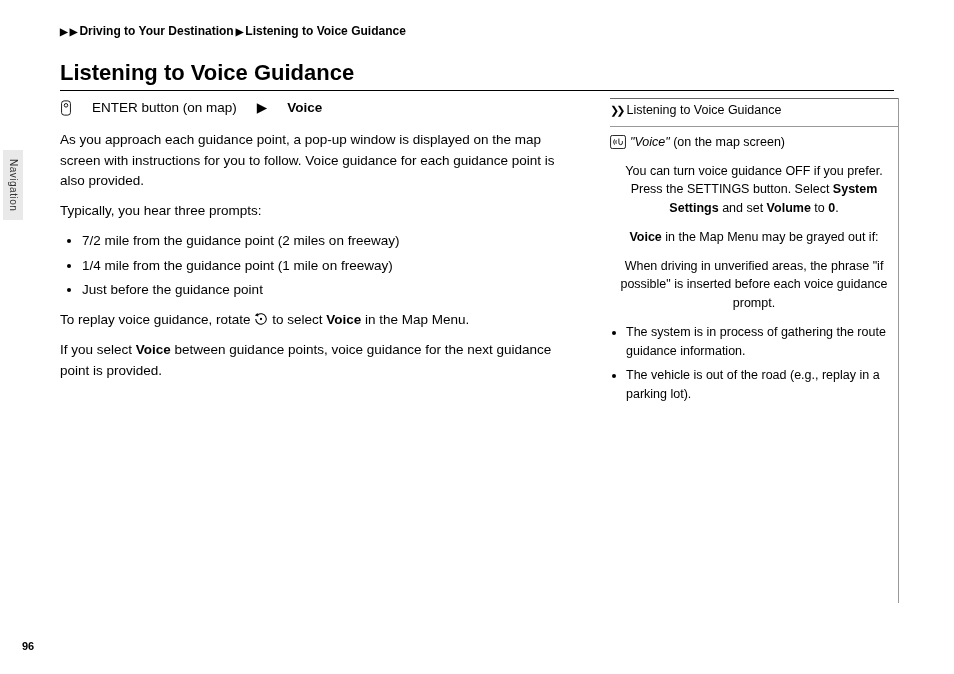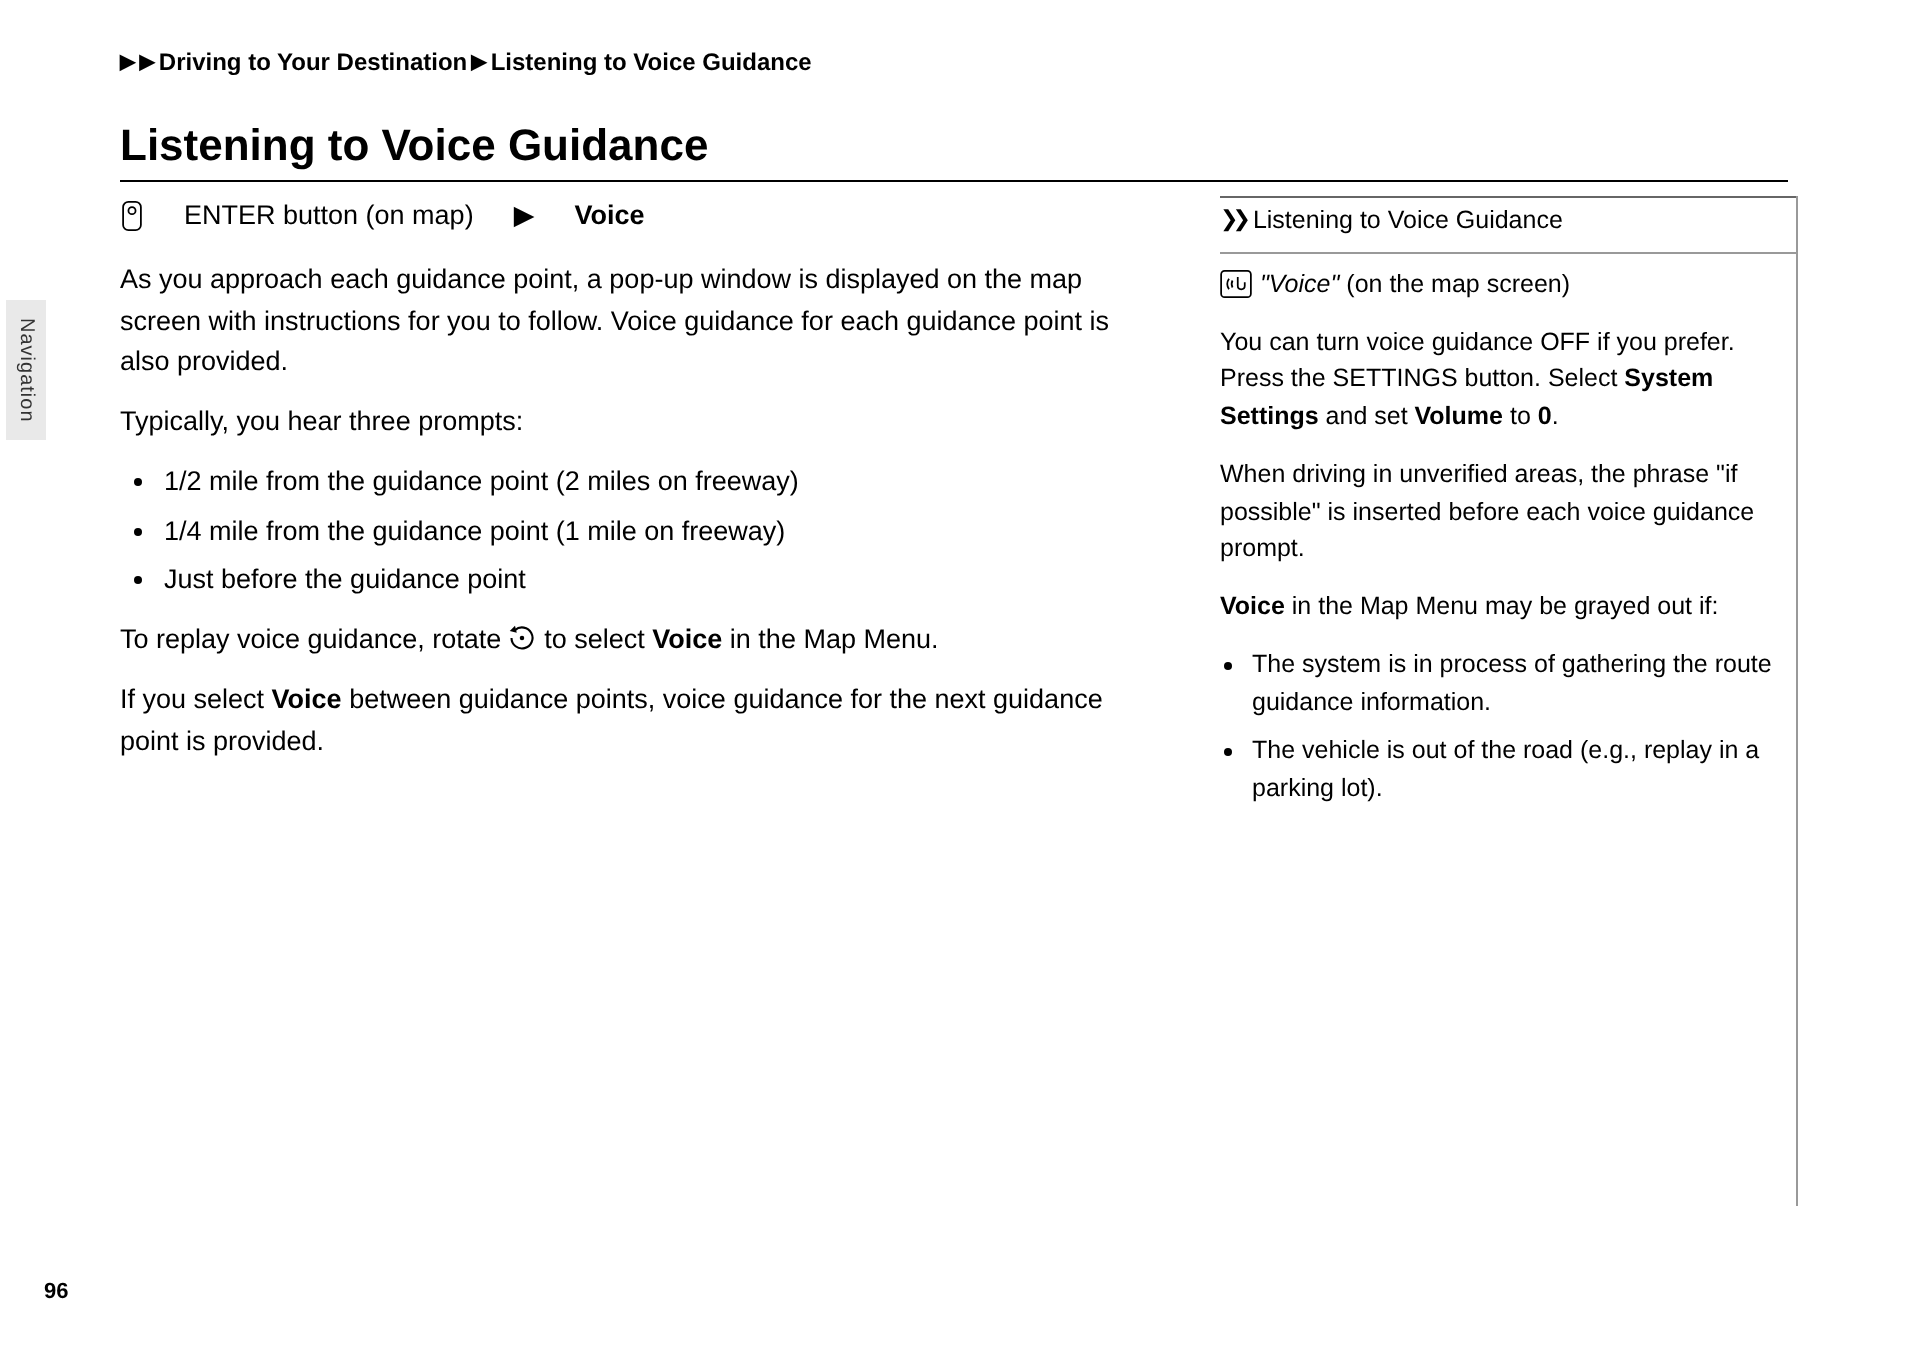--- a/index.html
+++ b/index.html
@@ -12,21 +12,21 @@
   .main-col p { margin-bottom: 10px; }
   .enter-line { display: flex; align-items: center; gap: 20px; flex-wrap: wrap; margin-bottom: 12px; }
   .enter-line .icon { display: inline-block; width: 12px; height: 16px; }
   .bold { font-weight: 700; }
   ul.bullets { list-style: disc; padding-left: 22px; margin-bottom: 10px; }
   ul.bullets li { margin-bottom: 4px; }
   .side-col { position: absolute; top: 98px; left: 610px; width: 288px; font-size: 12.5px; line-height: 1.5; border-top: 1px solid #666; }
   .side-header { display: flex; align-items: center; gap: 4px; background: #fff; font-weight: 400; padding: 2px 0 6px 0; font-size: 12.5px; }
   .side-header .chev { font-size: 11px; letter-spacing: -3px; }
   .side-body { border-top: 1px solid #999; padding-top: 6px; }
-  .side-body p { margin-bottom: 10px; }
+  .side-body p { margin-bottom: 10px; text-align: center; }
   .side-body ul { list-style: disc; padding-left: 16px; margin-bottom: 10px; }
   .side-body ul li { margin-bottom: 6px; }
   .voice-cmd { display: flex; align-items: center; gap: 4px; font-style: italic; margin-bottom: 10px; }
   .voice-cmd .icon { width: 16px; height: 14px; flex-shrink: 0; }
   .rotate-icon { display:inline-block; width:14px; height:14px; vertical-align:-2px; }
   .side-tab { position: absolute; left: 3px; top: 150px; width: 20px; height: 70px; background: #e9e9e9; font-size: 10px; display: flex; align-items: center; justify-content: center; }
   .side-tab span { writing-mode: vertical-rl; transform: rotate(0deg); letter-spacing: 0.5px; color: #333; }
   .page-num { position: absolute; bottom: 22px; left: 22px; font-size: 11px; font-weight: 700; }
   .side-rule { position: absolute; left: 898px; top: 98px; width: 0; height: 505px; border-right: 1px solid #999; }
 </style>
@@ -51,21 +51,21 @@
           <rect x="1" y="1" width="10" height="16" rx="3" fill="none" stroke="#000" stroke-width="1"></rect>
           <circle cx="6" cy="6" r="2" fill="none" stroke="#000" stroke-width="1"></circle>
         </svg>
       <span>ENTER button (on map)</span>
       <span class="tri">▶</span>
       <span class="bold">Voice</span>
     </div>
     <p>As you approach each guidance point, a pop-up window is displayed on the map screen with instructions for you to follow. Voice guidance for each guidance point is also provided.</p>
     <p>Typically, you hear three prompts:</p>
     <ul class="bullets">
-      <li>1/2 mile from the guidance point (2 miles on freeway)</li>
+      <li>7/2 mile from the guidance point (2 miles on freeway)</li>
       <li>1/4 mile from the guidance point (1 mile on freeway)</li>
       <li>Just before the guidance point</li>
     </ul>
     <p>
       <span>To replay voice guidance, rotate </span><svg class="rotate-icon" viewBox="0 0 16 16">
           <path d="M2 8 a6 6 0 1 0 2 -4.5" fill="none" stroke="#000" stroke-width="1.2"></path>
           <polygon points="4,1 1,4 5,5" fill="#000"></polygon>
           <circle cx="8" cy="8" r="1.3" fill="#000"></circle>
         </svg><span> to select </span><span class="bold">Voice</span><span> in the Map Menu.</span>
     </p>
@@ -85,24 +85,24 @@
             <rect x="0.5" y="0.5" width="17" height="15" rx="2" fill="none" stroke="#000" stroke-width="1"></rect>
             <path d="M5 5 Q3 8 5 11" fill="none" stroke="#000" stroke-width="1"></path>
             <path d="M7 6 Q6 8 7 10" fill="none" stroke="#000" stroke-width="1"></path>
             <path d="M10 4 L10 9 M10 9 Q10 11 12 11 Q14 11 14 9 L14 7" fill="none" stroke="#000" stroke-width="1"></path>
           </svg>
         <span><span>"Voice"</span><span style="font-style:normal"> (on the map screen)</span></span>
       </div>
       <p>
         <span>You can turn voice guidance OFF if you prefer. Press the SETTINGS button. Select </span><span class="bold">System Settings</span><span> and set </span><span class="bold">Volume</span><span> to </span><span class="bold">0</span><span>.</span>
       </p>
-      <p>When driving in unverified areas, the phrase "if possible" is inserted before each voice guidance prompt.</p>
       <p>
         <span class="bold">Voice</span><span> in the Map Menu may be grayed out if:</span>
       </p>
+      <p>When driving in unverified areas, the phrase "if possible" is inserted before each voice guidance prompt.</p>
       <ul>
         <li>The system is in process of gathering the route guidance information.</li>
         <li>The vehicle is out of the road (e.g., replay in a parking lot).</li>
       </ul>
     </div>
   </div>
 
   <div class="side-rule"></div>
 
   <div class="side-tab">

